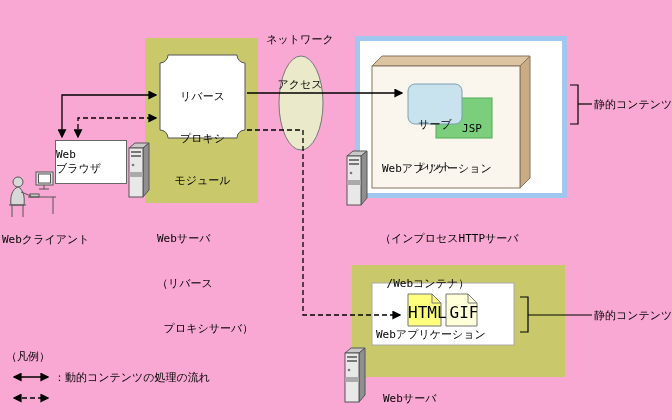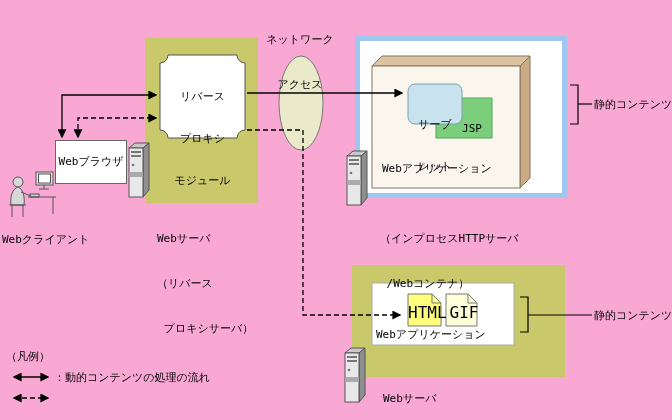--- a/index.html
+++ b/index.html
@@ -5,21 +5,21 @@
   html,body{margin:0;padding:0;background:#fff}
   .canvas{position:relative;width:672px;height:420px;background:#f9a8d4;overflow:hidden;
           font-family:"DejaVu Sans Mono","Liberation Mono",monospace;font-size:11px;color:#000}
   svg.layer{position:absolute;left:0;top:0}
   .t{position:absolute;line-height:15px;white-space:pre}
   .c{text-align:center}
   .ln{display:block}
   .lh14{line-height:14px}
   .s10{font-size:16px}
   .browser-box{position:absolute;left:55px;top:140px;width:70px;height:42px;background:#fff;
-               border:1px solid #666;display:flex;flex-direction:row;align-items:center;
+               border:1px solid #666;display:flex;flex-direction:column;
                justify-content:center;line-height:14px}
 </style>
 </head>
 <body>
 
 <div class="canvas">
 
   <svg class="layer" width="672" height="420" viewBox="0 0 672 420">
     <defs>
       <marker id="ah" markerWidth="9" markerHeight="9" viewBox="0 0 10 10" refX="8.5" refY="5" orient="auto-start-reverse" markerUnits="userSpaceOnUse">

